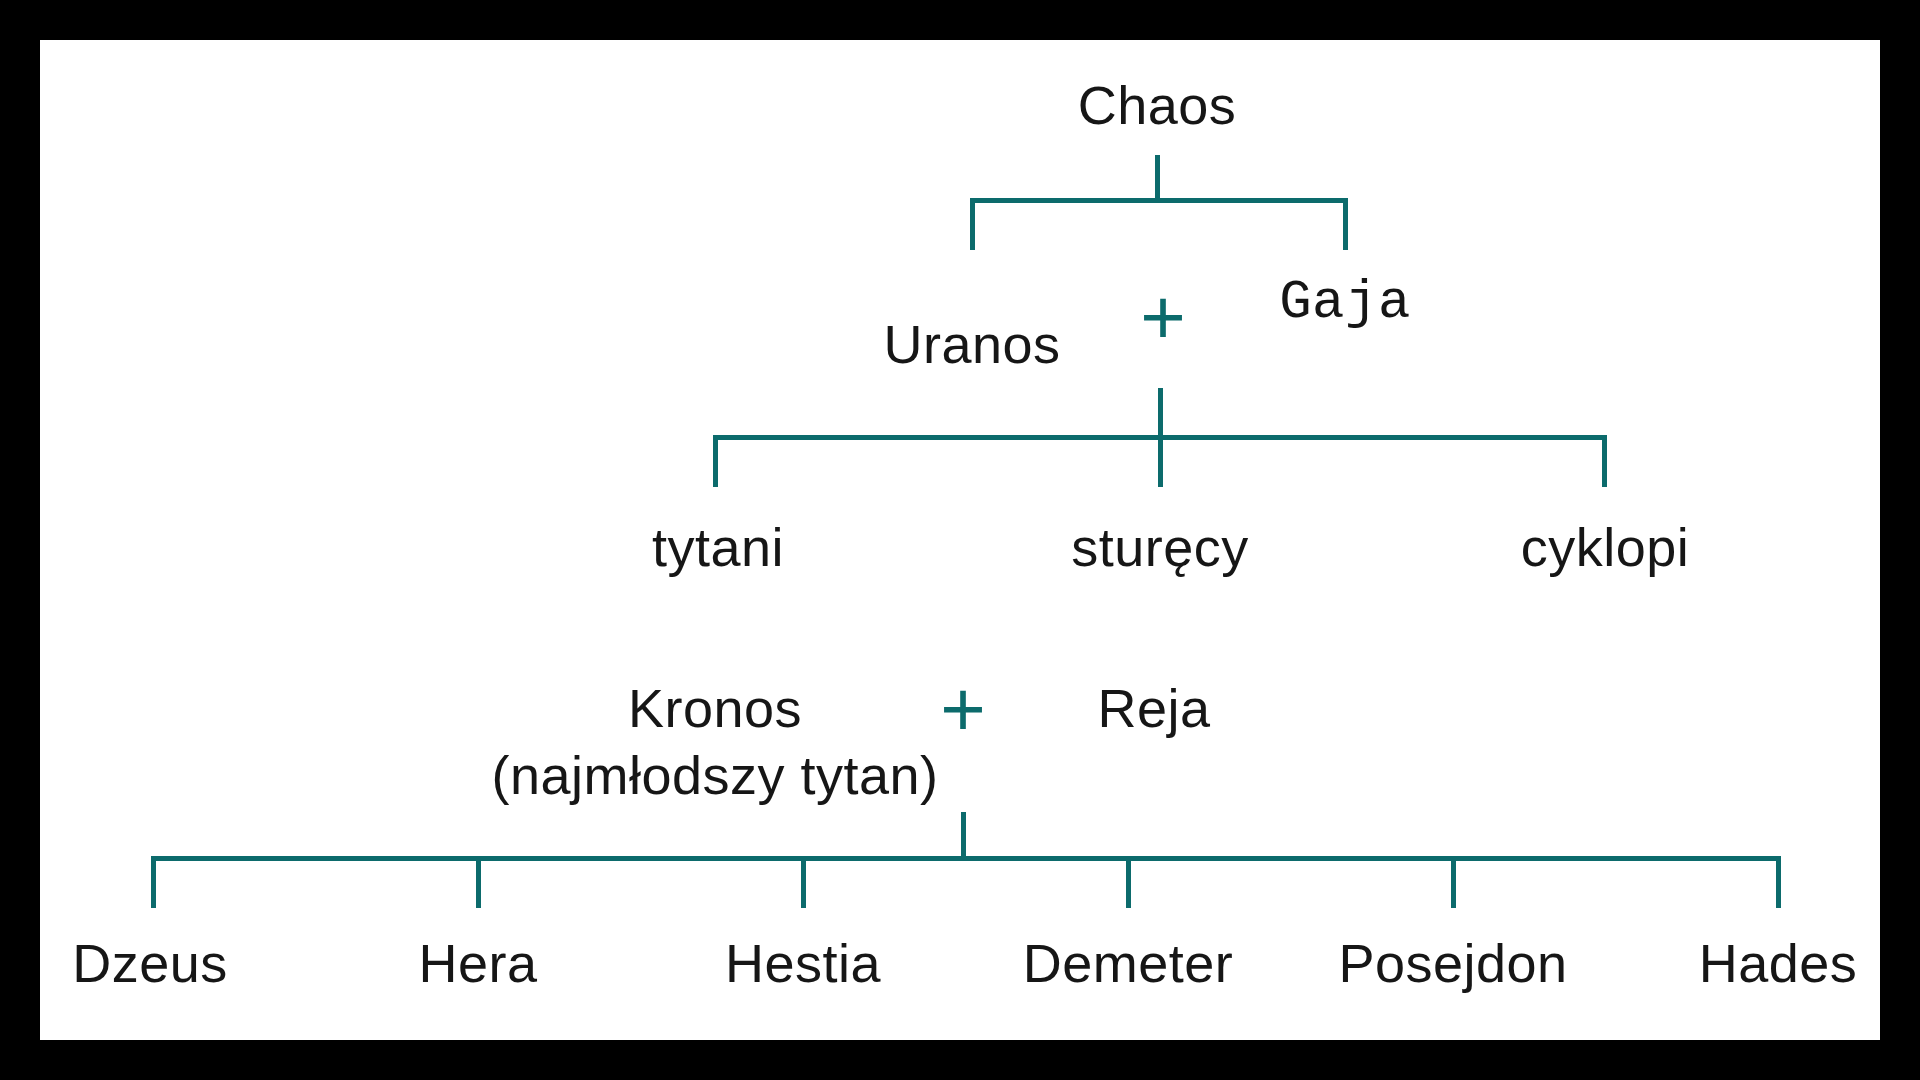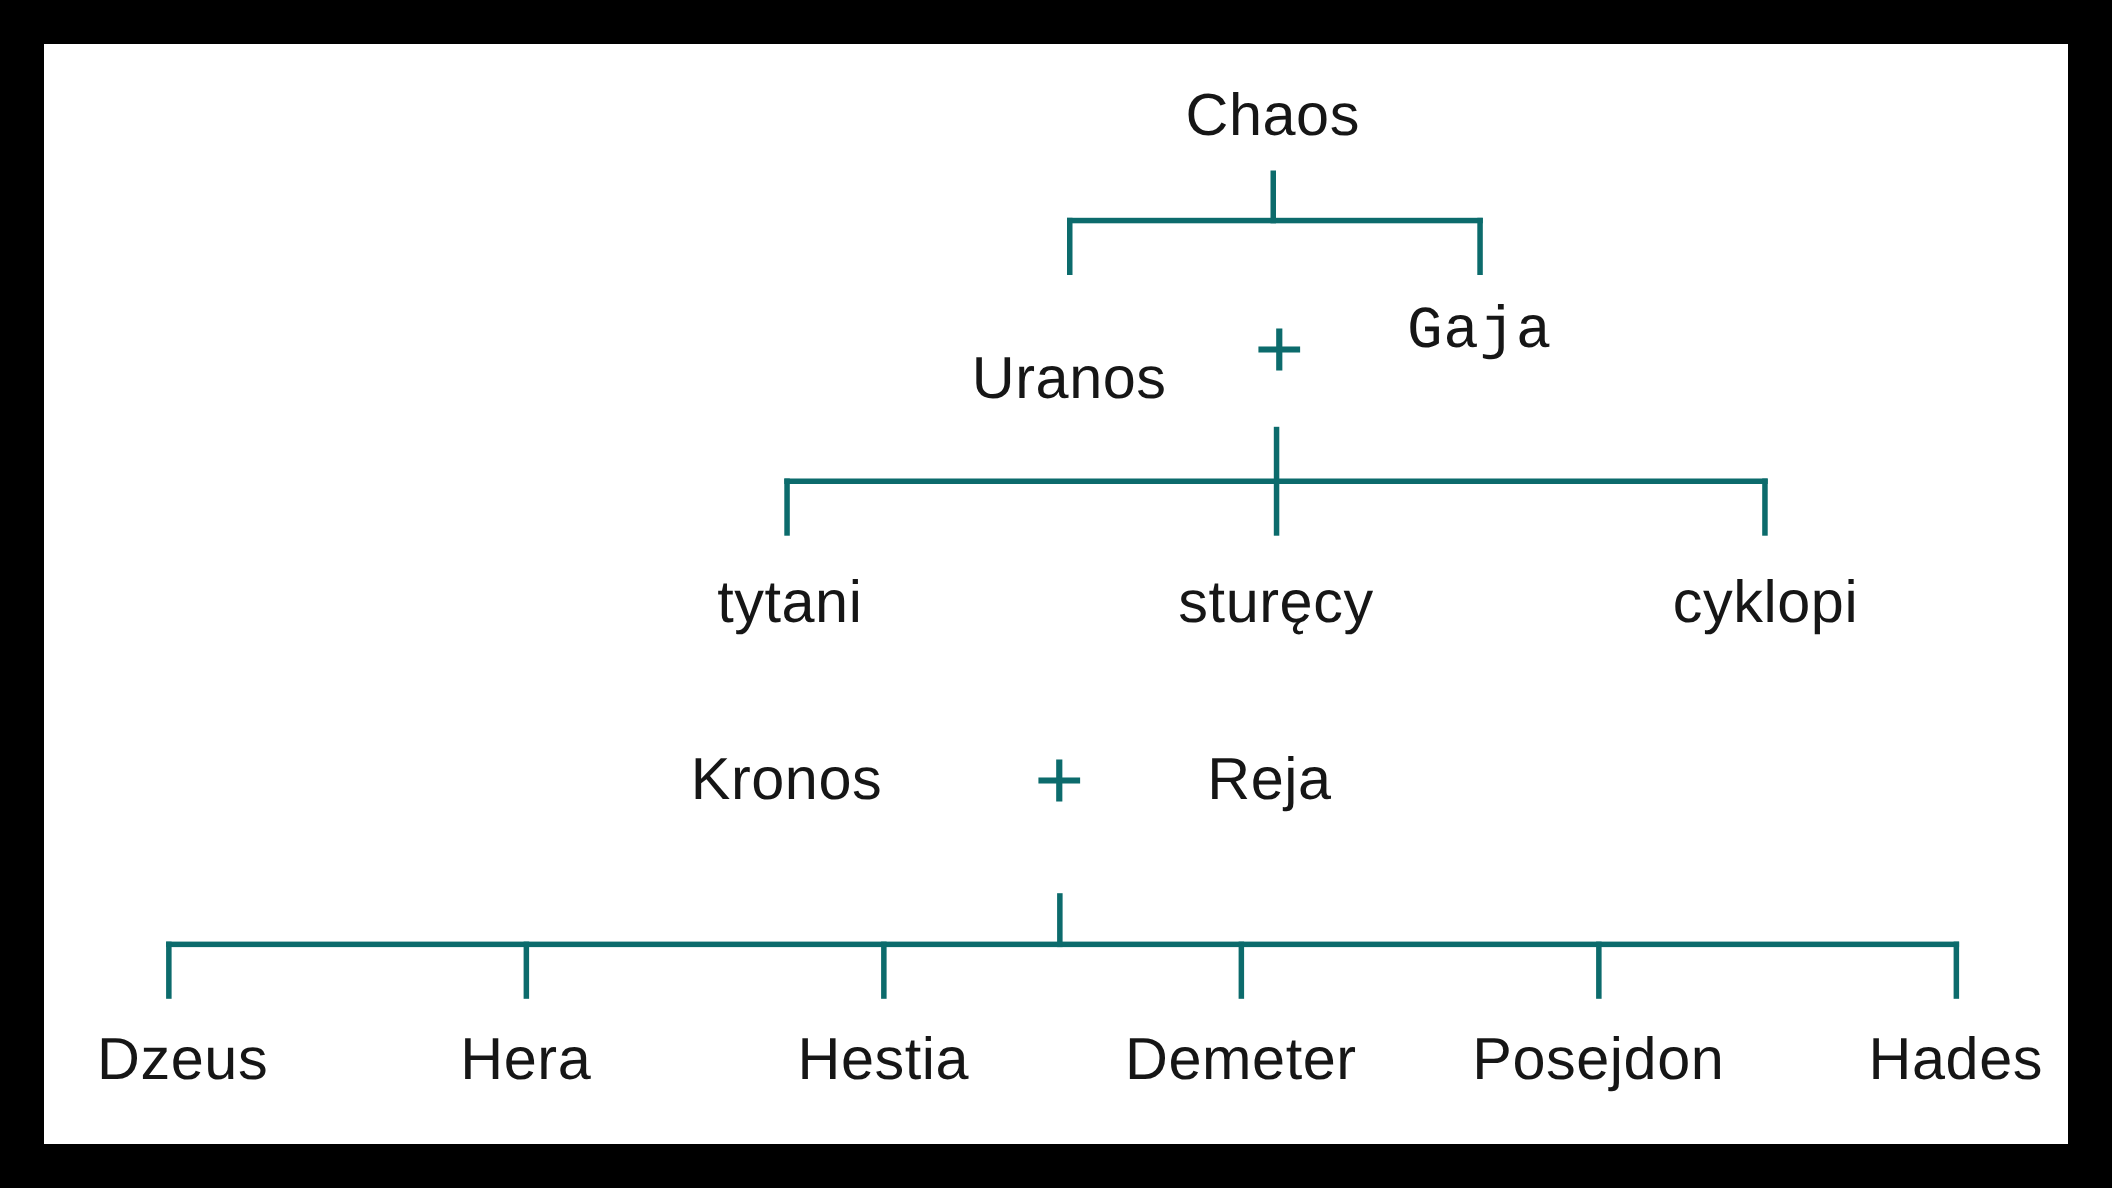--- a/index.html
+++ b/index.html
@@ -68,30 +68,31 @@
 
   <div class="vline" style="left:1158px;top:388px;height:99px;"></div>
 
   <div class="bracket" style="left:713px;top:435px;width:894px;height:52px;"></div>
 
   <div class="node" style="left:718px;top:547px;">tytani</div>
   <div class="node" style="left:1605px;top:547px;">cyklopi</div>
   <div class="node" style="left:1160px;top:547px;">sturęcy</div>
 
   <div class="node" style="left:715px;top:708px;">Kronos</div>
+  <div class="node" style="left:715px;top:775px;">(najmłodszy tytan)</div>
   <div class="plus" style="left:963px;top:712px;">+</div>
   <div class="node" style="left:1154px;top:708px;">Reja</div>
 
   <div class="vline" style="left:961px;top:812px;height:49px;"></div>
 
   <div class="bracket" style="left:151px;top:856px;width:1630px;height:52px;"></div>
   <div class="vline" style="left:476px;top:856px;height:52px;"></div>
   <div class="vline" style="left:801px;top:856px;height:52px;"></div>
   <div class="vline" style="left:1126px;top:856px;height:52px;"></div>
   <div class="vline" style="left:1451px;top:856px;height:52px;"></div>
 
-  <div class="node" style="left:150px;top:963px;margin-left:16px;">Dzeus</div>
+  <div class="node" style="left:150px;top:963px;">Dzeus</div>
   <div class="node" style="left:478px;top:963px;">Hera</div>
   <div class="node" style="left:1128px;top:963px;">Demeter</div>
   <div class="node" style="left:803px;top:963px;">Hestia</div>
   <div class="node" style="left:1453px;top:963px;">Posejdon</div>
   <div class="node" style="left:1778px;top:963px;">Hades</div>
 </div>
 
 </body></html>

